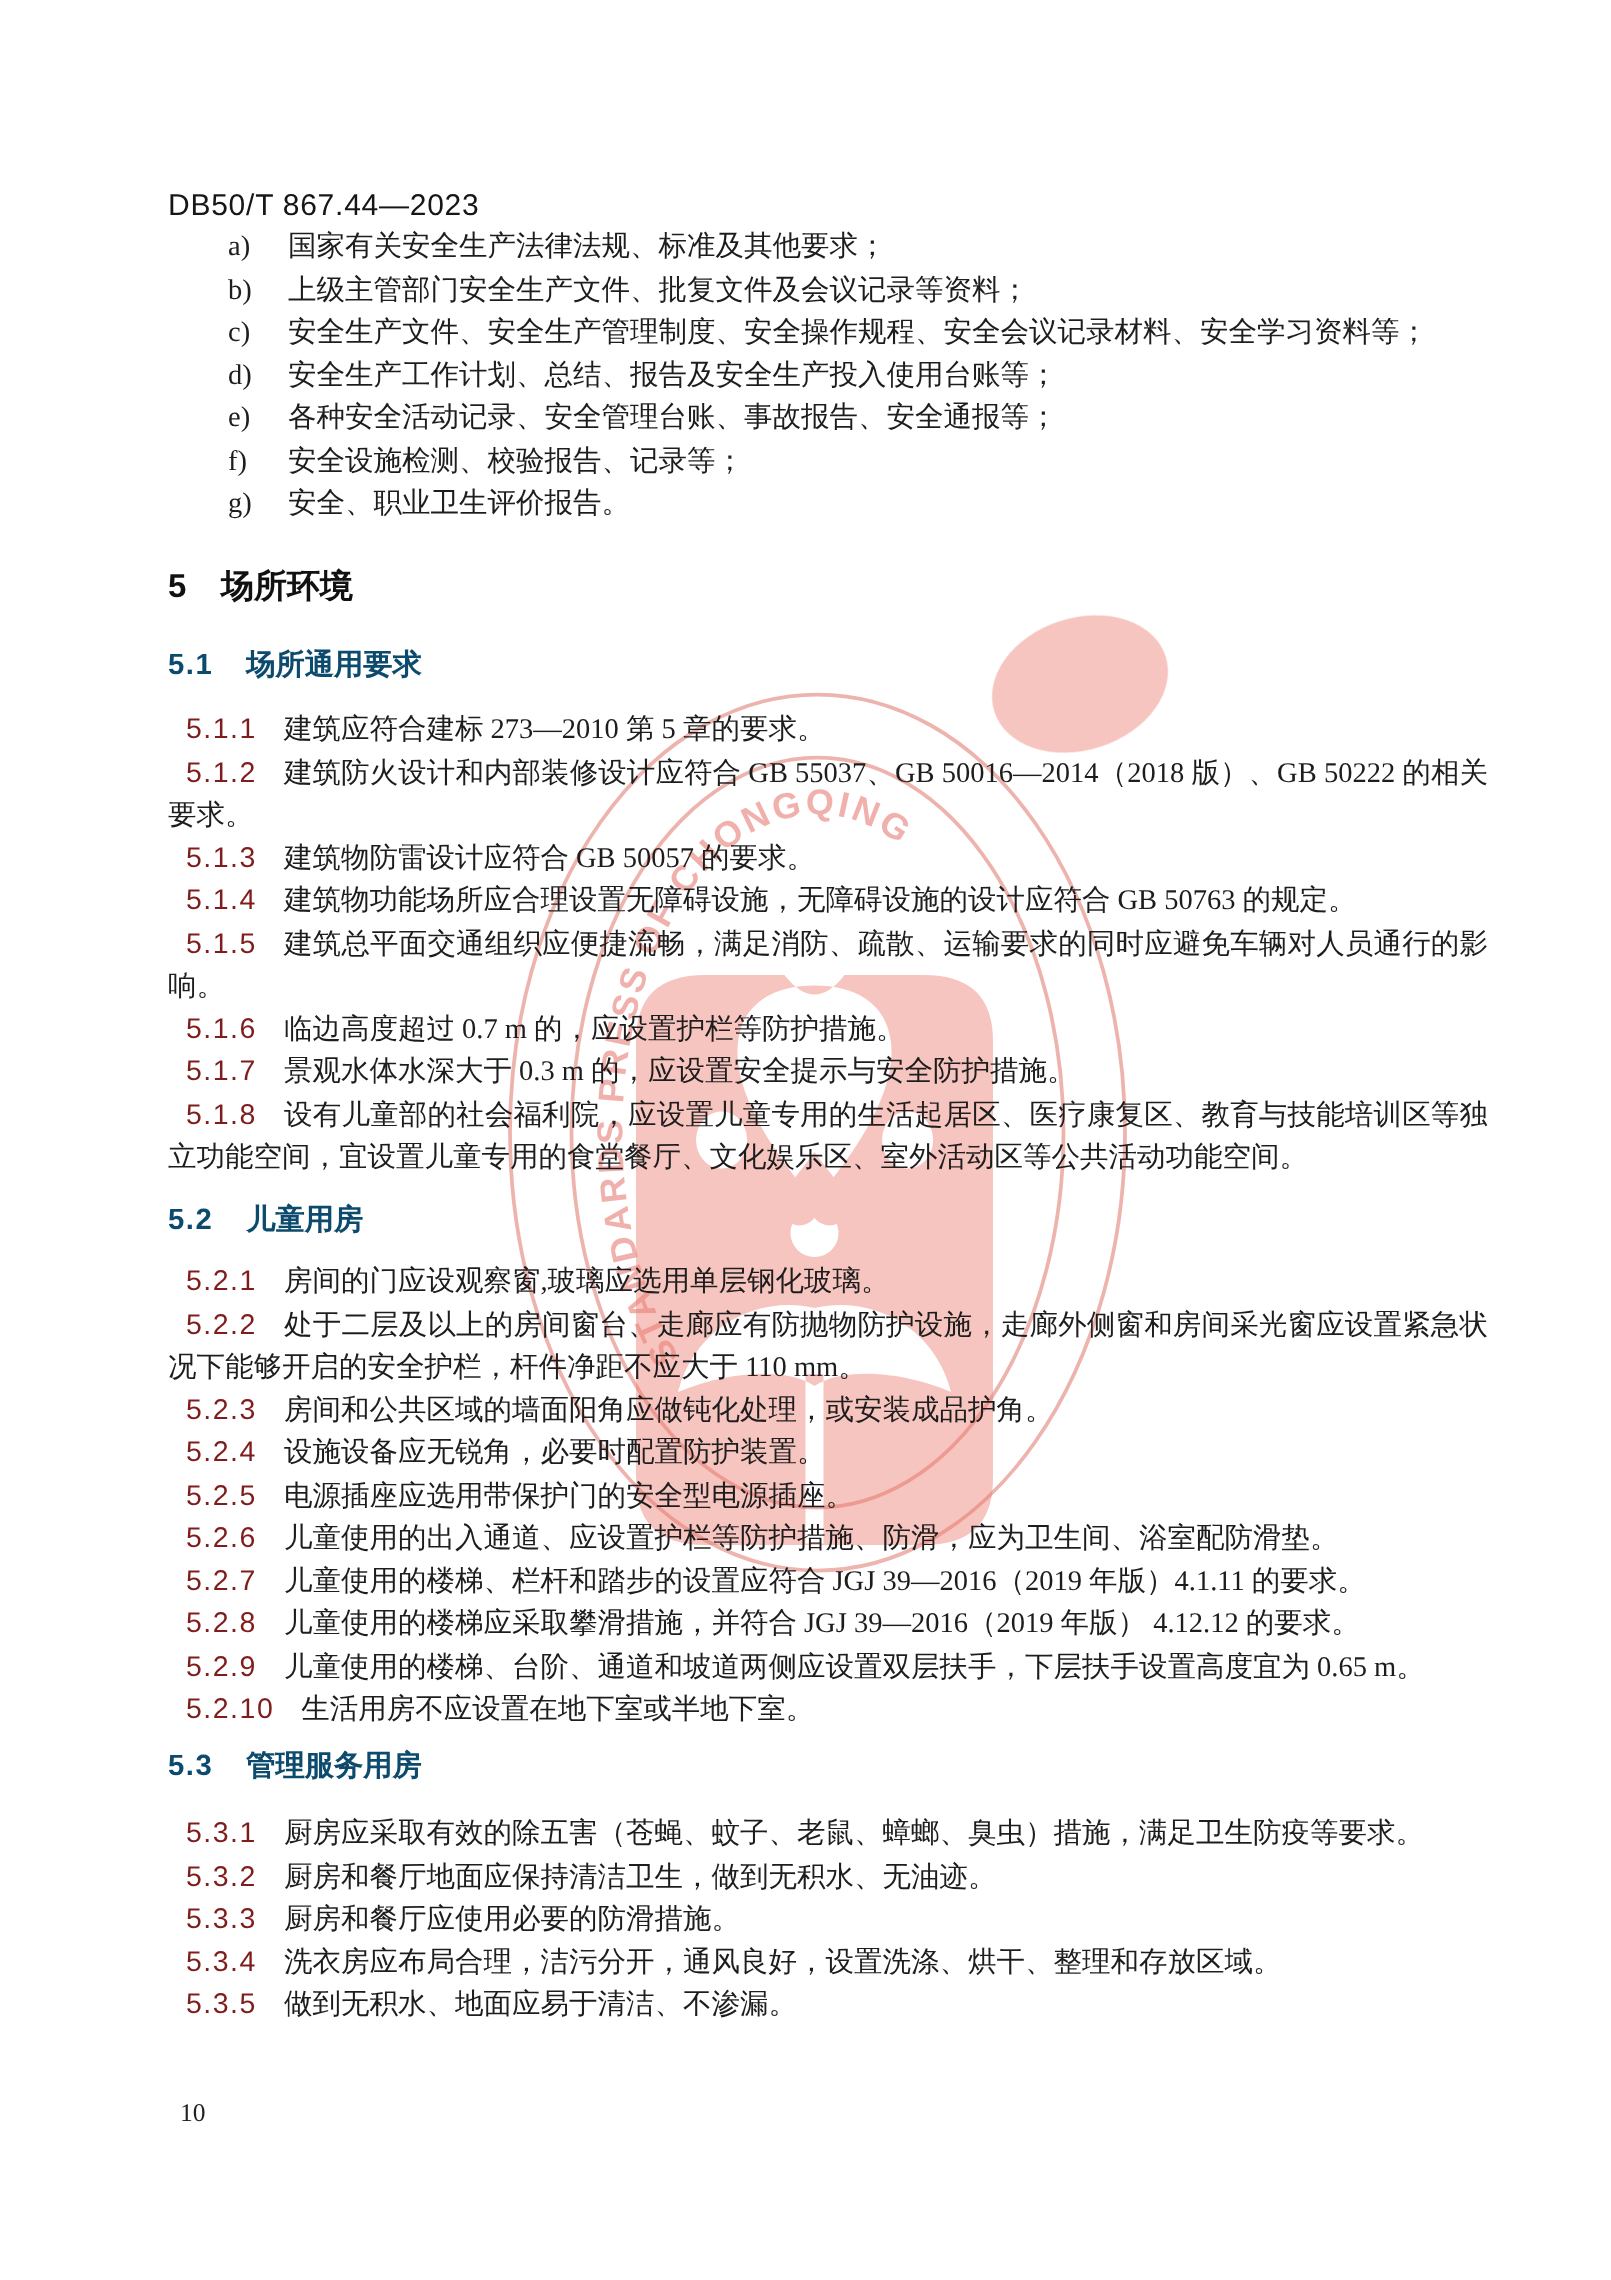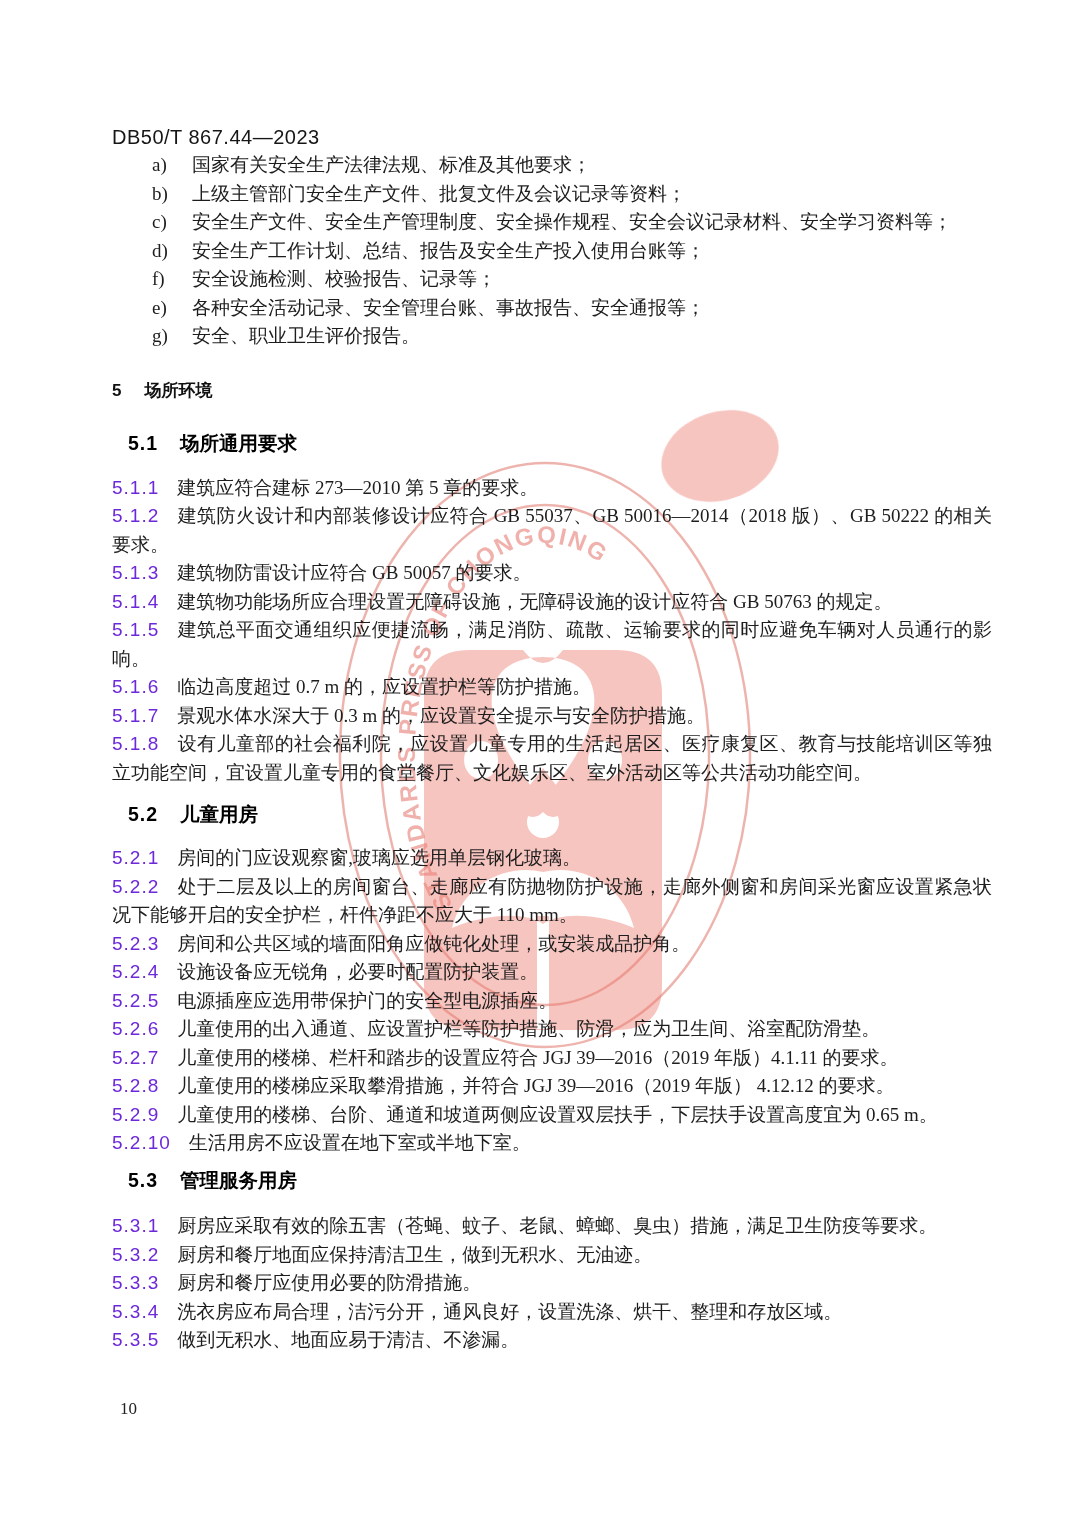--- a/index.html
+++ b/index.html
@@ -21,39 +21,39 @@
     font-family:"Liberation Sans","DejaVu Sans",sans-serif;
     font-weight:500;letter-spacing:.5px;color:#161616;
   }
   .intro-list{}
   .intro-item{padding-left:40px;text-align:justify;}
   .intro-marker{
     display:inline-block;width:40px;
     font-family:"Liberation Serif","DejaVu Serif",serif;
   }
   .chapter-heading{
-    margin:26.5px 0 0 0;font-size:17px;line-height:28.5px;font-weight:700;
+    margin:26.5px 0 0 0;font-size:22px;line-height:28.5px;font-weight:700;
     font-family:"Liberation Sans","DejaVu Sans",sans-serif;color:#111;
   }
   .section-heading{
-    margin:16px;font-size:19.5px;line-height:28.5px;font-weight:700;
-    font-family:"Liberation Sans","DejaVu Sans",sans-serif;color:#000000;
+    margin:0;font-size:19.5px;line-height:28.5px;font-weight:700;
+    font-family:"Liberation Sans","DejaVu Sans",sans-serif;color:#0c4a6e;
   }
   .heading-num{margin-right:22px;letter-spacing:1px;}
   .mt-h51{margin-top:23.5px;}
   .mt-h52{margin-top:12.5px;}
   .mt-h53{margin-top:8.5px;}
   .clauses{margin:0;}
   .mt-c51{margin-top:15.5px;}
   .mt-c52{margin-top:13.5px;}
   .mt-c53{margin-top:17.5px;}
   .clause{margin:0;text-align:justify;}
   .clause-num{
     font-family:"Liberation Sans","DejaVu Sans",sans-serif;
-    letter-spacing:1px;margin-right:18px;white-space:nowrap;color:#6d28d9;
+    letter-spacing:1px;margin-right:18px;white-space:nowrap;color:#7f1d1d;margin-left:12px;
   }
   .page-number{
     position:absolute;left:120px;top:1396px;z-index:2;
     font-size:17px;line-height:26px;color:#222;
   }
 </style>
 </head>
 <body>
 
 <div class="page">
@@ -105,24 +105,24 @@
       <div class="intro-item">
         <span class="intro-marker">b)</span><span>上级主管部门安全生产文件、批复文件及会议记录等资料；</span>
       </div>
       <div class="intro-item">
         <span class="intro-marker">c)</span><span>安全生产文件、安全生产管理制度、安全操作规程、安全会议记录材料、安全学习资料等；</span>
       </div>
       <div class="intro-item">
         <span class="intro-marker">d)</span><span>安全生产工作计划、总结、报告及安全生产投入使用台账等；</span>
       </div>
       <div class="intro-item">
-        <span class="intro-marker">f)</span><span>安全设施检测、校验报告、记录等；</span>
+        <span class="intro-marker">e)</span><span>各种安全活动记录、安全管理台账、事故报告、安全通报等；</span>
       </div>
       <div class="intro-item">
-        <span class="intro-marker">e)</span><span>各种安全活动记录、安全管理台账、事故报告、安全通报等；</span>
+        <span class="intro-marker">f)</span><span>安全设施检测、校验报告、记录等；</span>
       </div>
       <div class="intro-item">
         <span class="intro-marker">g)</span><span>安全、职业卫生评价报告。</span>
       </div>
     </div>
 
     <h2 class="chapter-heading">
       <span class="heading-num">5</span><span>场所环境</span>
     </h2>
 

